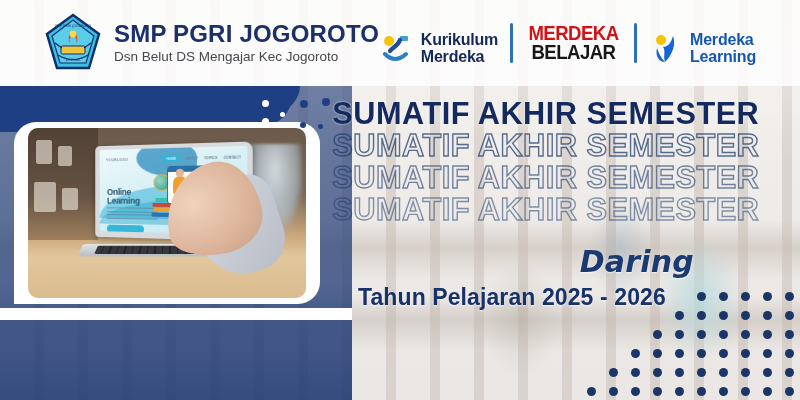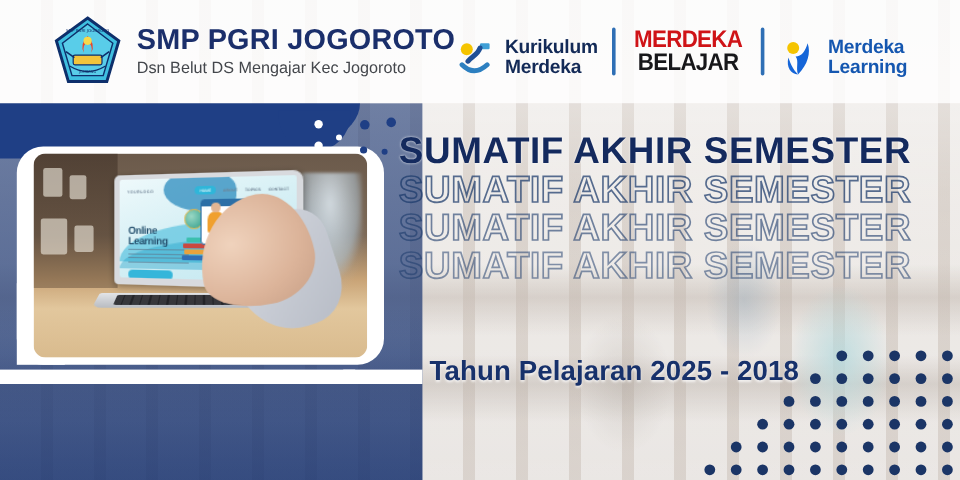--- a/index.html
+++ b/index.html
@@ -224,21 +224,21 @@
   .band-dots span{
     position:absolute; width:7px; height:7px; border-radius:50%;
     background:#ffffff;
   }
   .navy-dots span{
     position:absolute; width:8px; height:8px; border-radius:50%;
     background:#1f3f85;
   }
 
   
-  .content { position:absolute; left:330px; top:98px; width:470px; height:241px; z-index:6; }
+  .content { position:absolute; left:330px; top:86px; width:470px; height:241px; z-index:6; }
 
   .title-stack { position:absolute; left:0; top:12px; width:470px; }
   .ttl {
     font-size:31px; font-weight:bold; letter-spacing:.5px;
     line-height:1.03; white-space:nowrap;
     transform:scaleX(.99);
   }
   .ttl-solid { color:#142a5e; text-shadow:0 0 2px rgba(255,255,255,.9); }
   .ttl-out {
     color:transparent;
@@ -419,21 +419,22 @@
 
   <div class="content">
 
     <div class="title-stack">
       <div class="ttl ttl-solid">SUMATIF AKHIR SEMESTER</div>
       <div class="ttl ttl-out">SUMATIF AKHIR SEMESTER</div>
       <div class="ttl ttl-out o2">SUMATIF AKHIR SEMESTER</div>
       <div class="ttl ttl-out o3">SUMATIF AKHIR SEMESTER</div>
     </div>
 
-    <div class="tahun">Tahun Pelajaran 2025 - 2018</div>
+    <div class="daring">Daring</div>
+    <div class="tahun">Tahun Pelajaran 2025 - 2026</div>
 
   </div>
 
   <div class="dotgrid" id="dotgrid">
       <span style="background: rgb(27, 53, 102); right: 6px; bottom: 99px;"></span>
       <span style="background: rgb(27, 53, 102); right: 28px; bottom: 99px;"></span>
       <span style="background: rgb(27, 53, 102); right: 50px; bottom: 99px;"></span>
       <span style="background: rgb(27, 53, 102); right: 72px; bottom: 99px;"></span>
       <span style="background: rgb(27, 53, 102); right: 94px; bottom: 99px;"></span>
       <span style="background: rgb(27, 53, 102); right: 6px; bottom: 80px;"></span>

